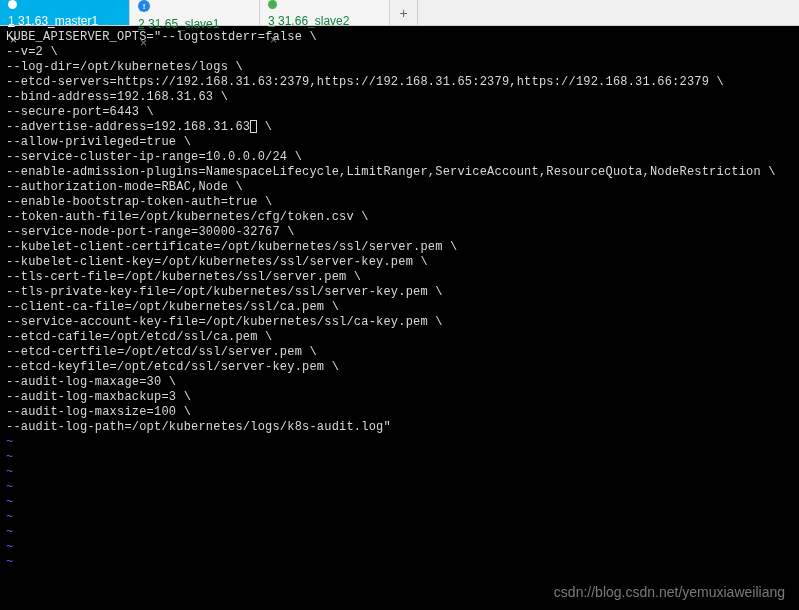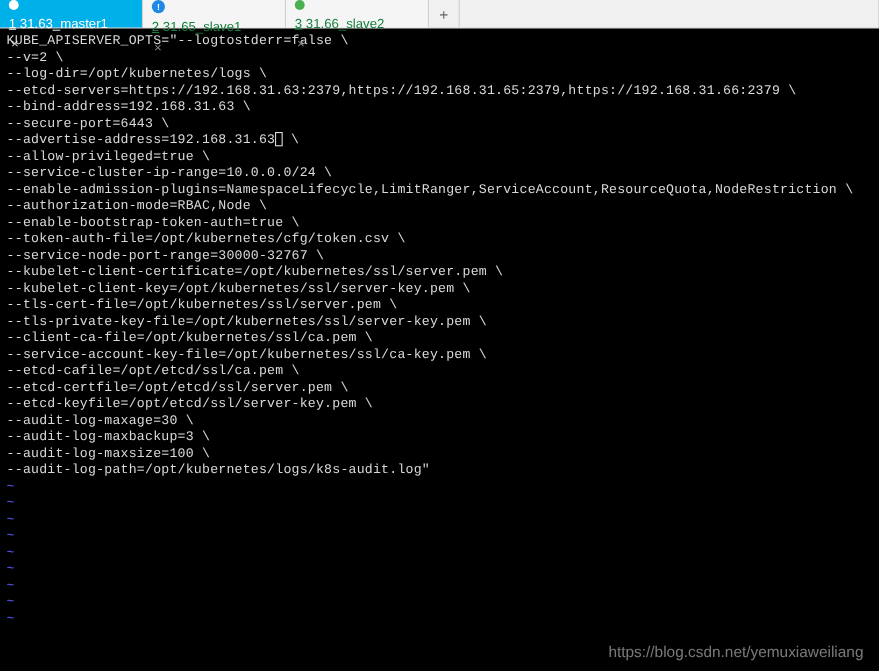--- a/index.html
+++ b/index.html
@@ -145,13 +145,13 @@
     <div class="tab">
       <span class="tab-dot green"></span>
       <span class="tab-label"><span class="underline">3</span> 31.66_slave2</span>
       <span class="tab-close">×</span>
     </div>
     <div class="tab-add">+</div>
   </div>
 
 <div class="terminal" id="terminal"><div class="term-line">KUBE_APISERVER_OPTS="--logtostderr=false \</div><div class="term-line">--v=2 \</div><div class="term-line">--log-dir=/opt/kubernetes/logs \</div><div class="term-line">--etcd-servers=https://192.168.31.63:2379,https://192.168.31.65:2379,https://192.168.31.66:2379 \</div><div class="term-line">--bind-address=192.168.31.63 \</div><div class="term-line">--secure-port=6443 \</div><div class="term-line">--advertise-address=192.168.31.63<span class="cursor-block"></span> \</div><div class="term-line">--allow-privileged=true \</div><div class="term-line">--service-cluster-ip-range=10.0.0.0/24 \</div><div class="term-line">--enable-admission-plugins=NamespaceLifecycle,LimitRanger,ServiceAccount,ResourceQuota,NodeRestriction \</div><div class="term-line">--authorization-mode=RBAC,Node \</div><div class="term-line">--enable-bootstrap-token-auth=true \</div><div class="term-line">--token-auth-file=/opt/kubernetes/cfg/token.csv \</div><div class="term-line">--service-node-port-range=30000-32767 \</div><div class="term-line">--kubelet-client-certificate=/opt/kubernetes/ssl/server.pem \</div><div class="term-line">--kubelet-client-key=/opt/kubernetes/ssl/server-key.pem \</div><div class="term-line">--tls-cert-file=/opt/kubernetes/ssl/server.pem \</div><div class="term-line">--tls-private-key-file=/opt/kubernetes/ssl/server-key.pem \</div><div class="term-line">--client-ca-file=/opt/kubernetes/ssl/ca.pem \</div><div class="term-line">--service-account-key-file=/opt/kubernetes/ssl/ca-key.pem \</div><div class="term-line">--etcd-cafile=/opt/etcd/ssl/ca.pem \</div><div class="term-line">--etcd-certfile=/opt/etcd/ssl/server.pem \</div><div class="term-line">--etcd-keyfile=/opt/etcd/ssl/server-key.pem \</div><div class="term-line">--audit-log-maxage=30 \</div><div class="term-line">--audit-log-maxbackup=3 \</div><div class="term-line">--audit-log-maxsize=100 \</div><div class="term-line">--audit-log-path=/opt/kubernetes/logs/k8s-audit.log"</div><div class="term-line tilde-line">~</div><div class="term-line tilde-line">~</div><div class="term-line tilde-line">~</div><div class="term-line tilde-line">~</div><div class="term-line tilde-line">~</div><div class="term-line tilde-line">~</div><div class="term-line tilde-line">~</div><div class="term-line tilde-line">~</div><div class="term-line tilde-line">~</div></div>
 
-<div class="watermark">https://blog.csdn.net/yemuxiaweiliang</div>
+<div class="watermark">csdn://blog.csdn.net/yemuxiaweiliang</div>
 
 </body></html>

